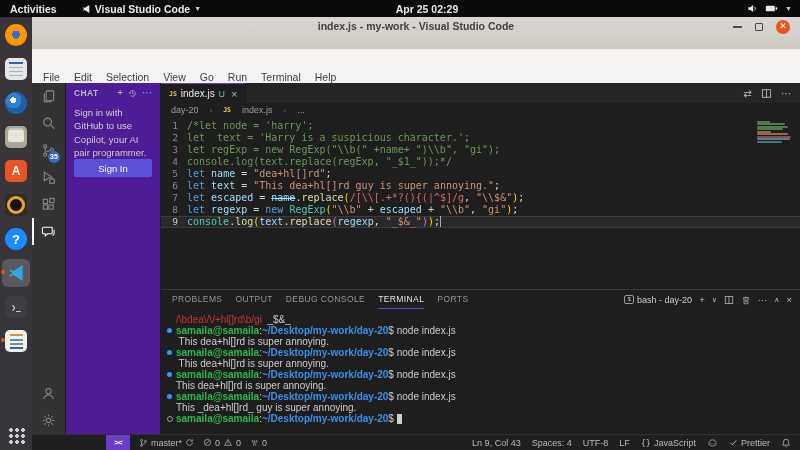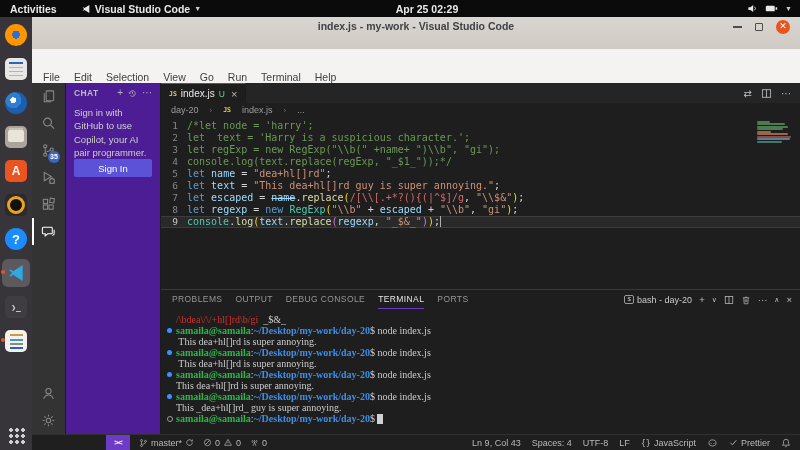--- a/index.html
+++ b/index.html
@@ -83,21 +83,21 @@
   .mstripe{height:1.7px;margin-bottom:.8px;border-radius:1px}
   
   .panel{height:145px;flex:none;border-top:1px solid #3a3a3a;display:flex;flex-direction:column}
   .ptabs{height:19px;display:flex;align-items:center;gap:13px;padding-left:11px;flex:none}
   .ptab{font-size:8.5px;letter-spacing:.4px;color:#969696;height:19px;line-height:19px}
   .ptab.active{color:#e7e7e7;border-bottom:1px solid var(--accent)}
   .ptabs-right{margin-left:auto;display:flex;align-items:center;gap:7px;padding-right:8px;color:#c0c0c0}
   .shell-label{display:flex;align-items:center;gap:3px;font-size:9px;color:#ccc}
   .bash-ic{width:10px;height:9px;border:1px solid #9a9a9a;border-radius:2px;font-size:6px;line-height:7px;text-align:center;color:#ccc}
   .pt-ic{font-size:9.5px;line-height:1}
-  .term{flex:1;padding:5px 0 0 6px;font-family:Liberation Serif, serif;font-size:10px;overflow:hidden}
+  .term{flex:1;padding:5px 0 0 6px;font-family:Liberation Sans, sans-serif;font-size:10px;overflow:hidden}
   .trow{display:flex;height:11px;line-height:11px;white-space:pre}
   .dot{width:9px;flex:none;position:relative}
   .dot.filled::before{content:"";position:absolute;left:0;top:3px;width:5px;height:5px;border-radius:50%;background:var(--bullet)}
   .dot.hollow::before{content:"";position:absolute;left:0;top:3px;width:4px;height:4px;border-radius:50%;border:1px solid #9d9d9d}
   .red{color:var(--term_red)}.gr{color:var(--term_green);font-weight:bold}
   .bl{color:var(--term_blue);font-weight:bold}.wt{color:#ccc}
   .cur{display:inline-block;width:5.5px;height:10px;background:#d0d0d0;vertical-align:-1px}
   
   .statusbar{height:16px;background:#1f1f1f;border-top:1px solid #303030;display:flex;align-items:center;font-size:9px;color:#b9b9b9;flex:none}
   .remote{margin-left:74px;width:24px;height:16px;background:var(--accent);color:#fff;display:flex;align-items:center;justify-content:center;font-size:8px;font-weight:bold;letter-spacing:-1px}

